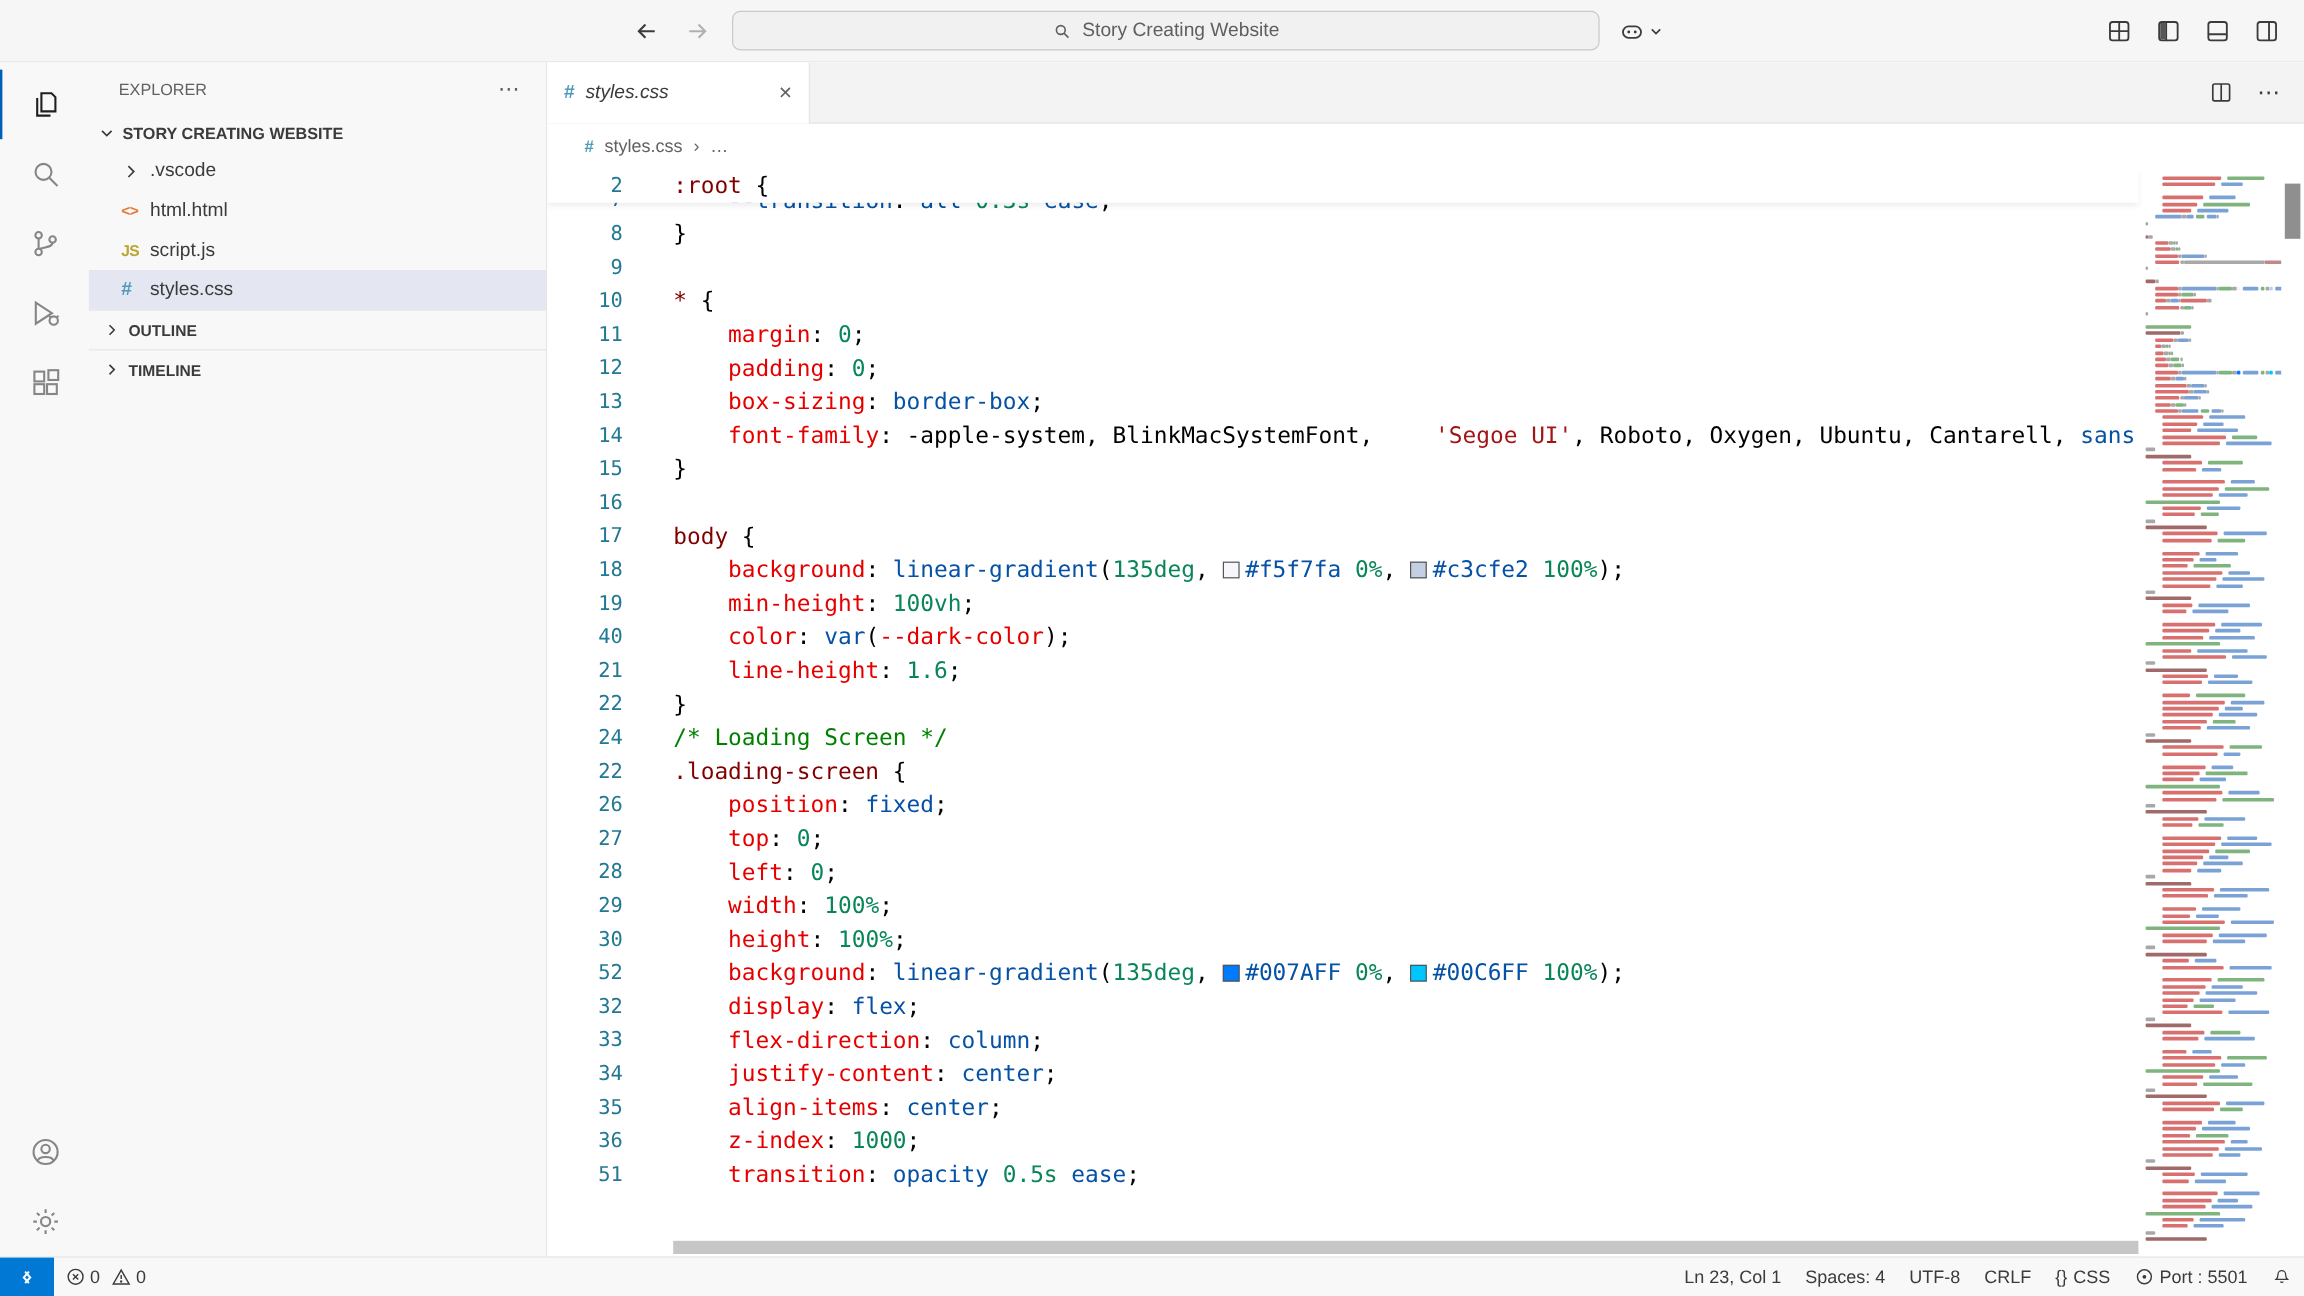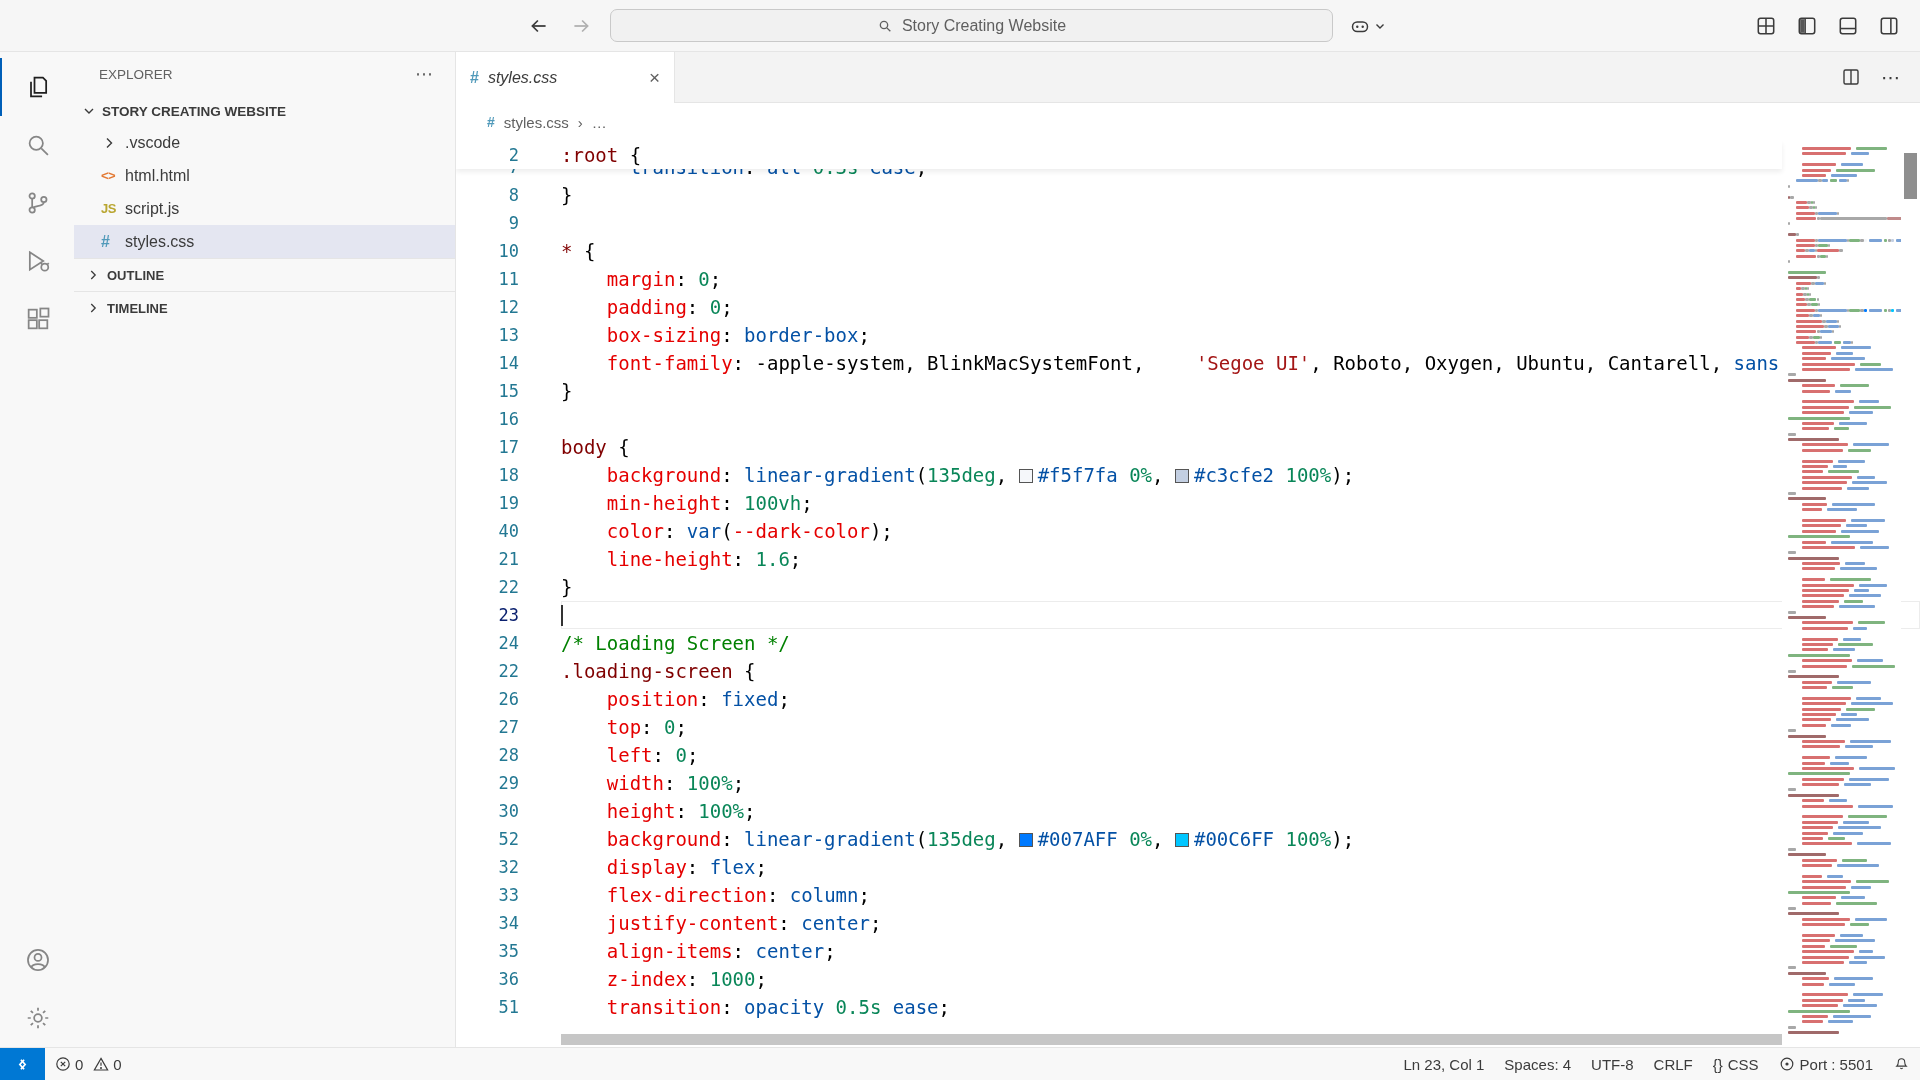--- a/index.html
+++ b/index.html
@@ -375,24 +375,20 @@
               <div class="gutter">40</div>
               <div class="line-content"><span class="tk-pl">    </span><span class="tk-prop">color</span><span class="tk-pl">: </span><span class="tk-fn">var</span><span class="tk-pl">(</span><span class="tk-vu">--dark-color</span><span class="tk-pl">);</span></div>
             </div>
             <div class="code-row">
               <div class="gutter">21</div>
               <div class="line-content"><span class="tk-pl">    </span><span class="tk-prop">line-height</span><span class="tk-pl">: </span><span class="tk-num">1.6</span><span class="tk-pl">;</span></div>
             </div>
             <div class="code-row">
               <div class="gutter">22</div>
               <div class="line-content"><span class="tk-pl">}</span></div>
-            </div>
-            <div class="code-row">
-              <div class="gutter active">23</div>
-              <div class="line-content current"><span class="cursor-caret"></span></div>
             </div>
             <div class="code-row">
               <div class="gutter">24</div>
               <div class="line-content"><span class="tk-cm">/* Loading Screen */</span></div>
             </div>
             <div class="code-row">
               <div class="gutter">22</div>
               <div class="line-content"><span class="tk-sel">.loading-screen</span><span class="tk-pl"> {</span></div>
             </div>
             <div class="code-row">

